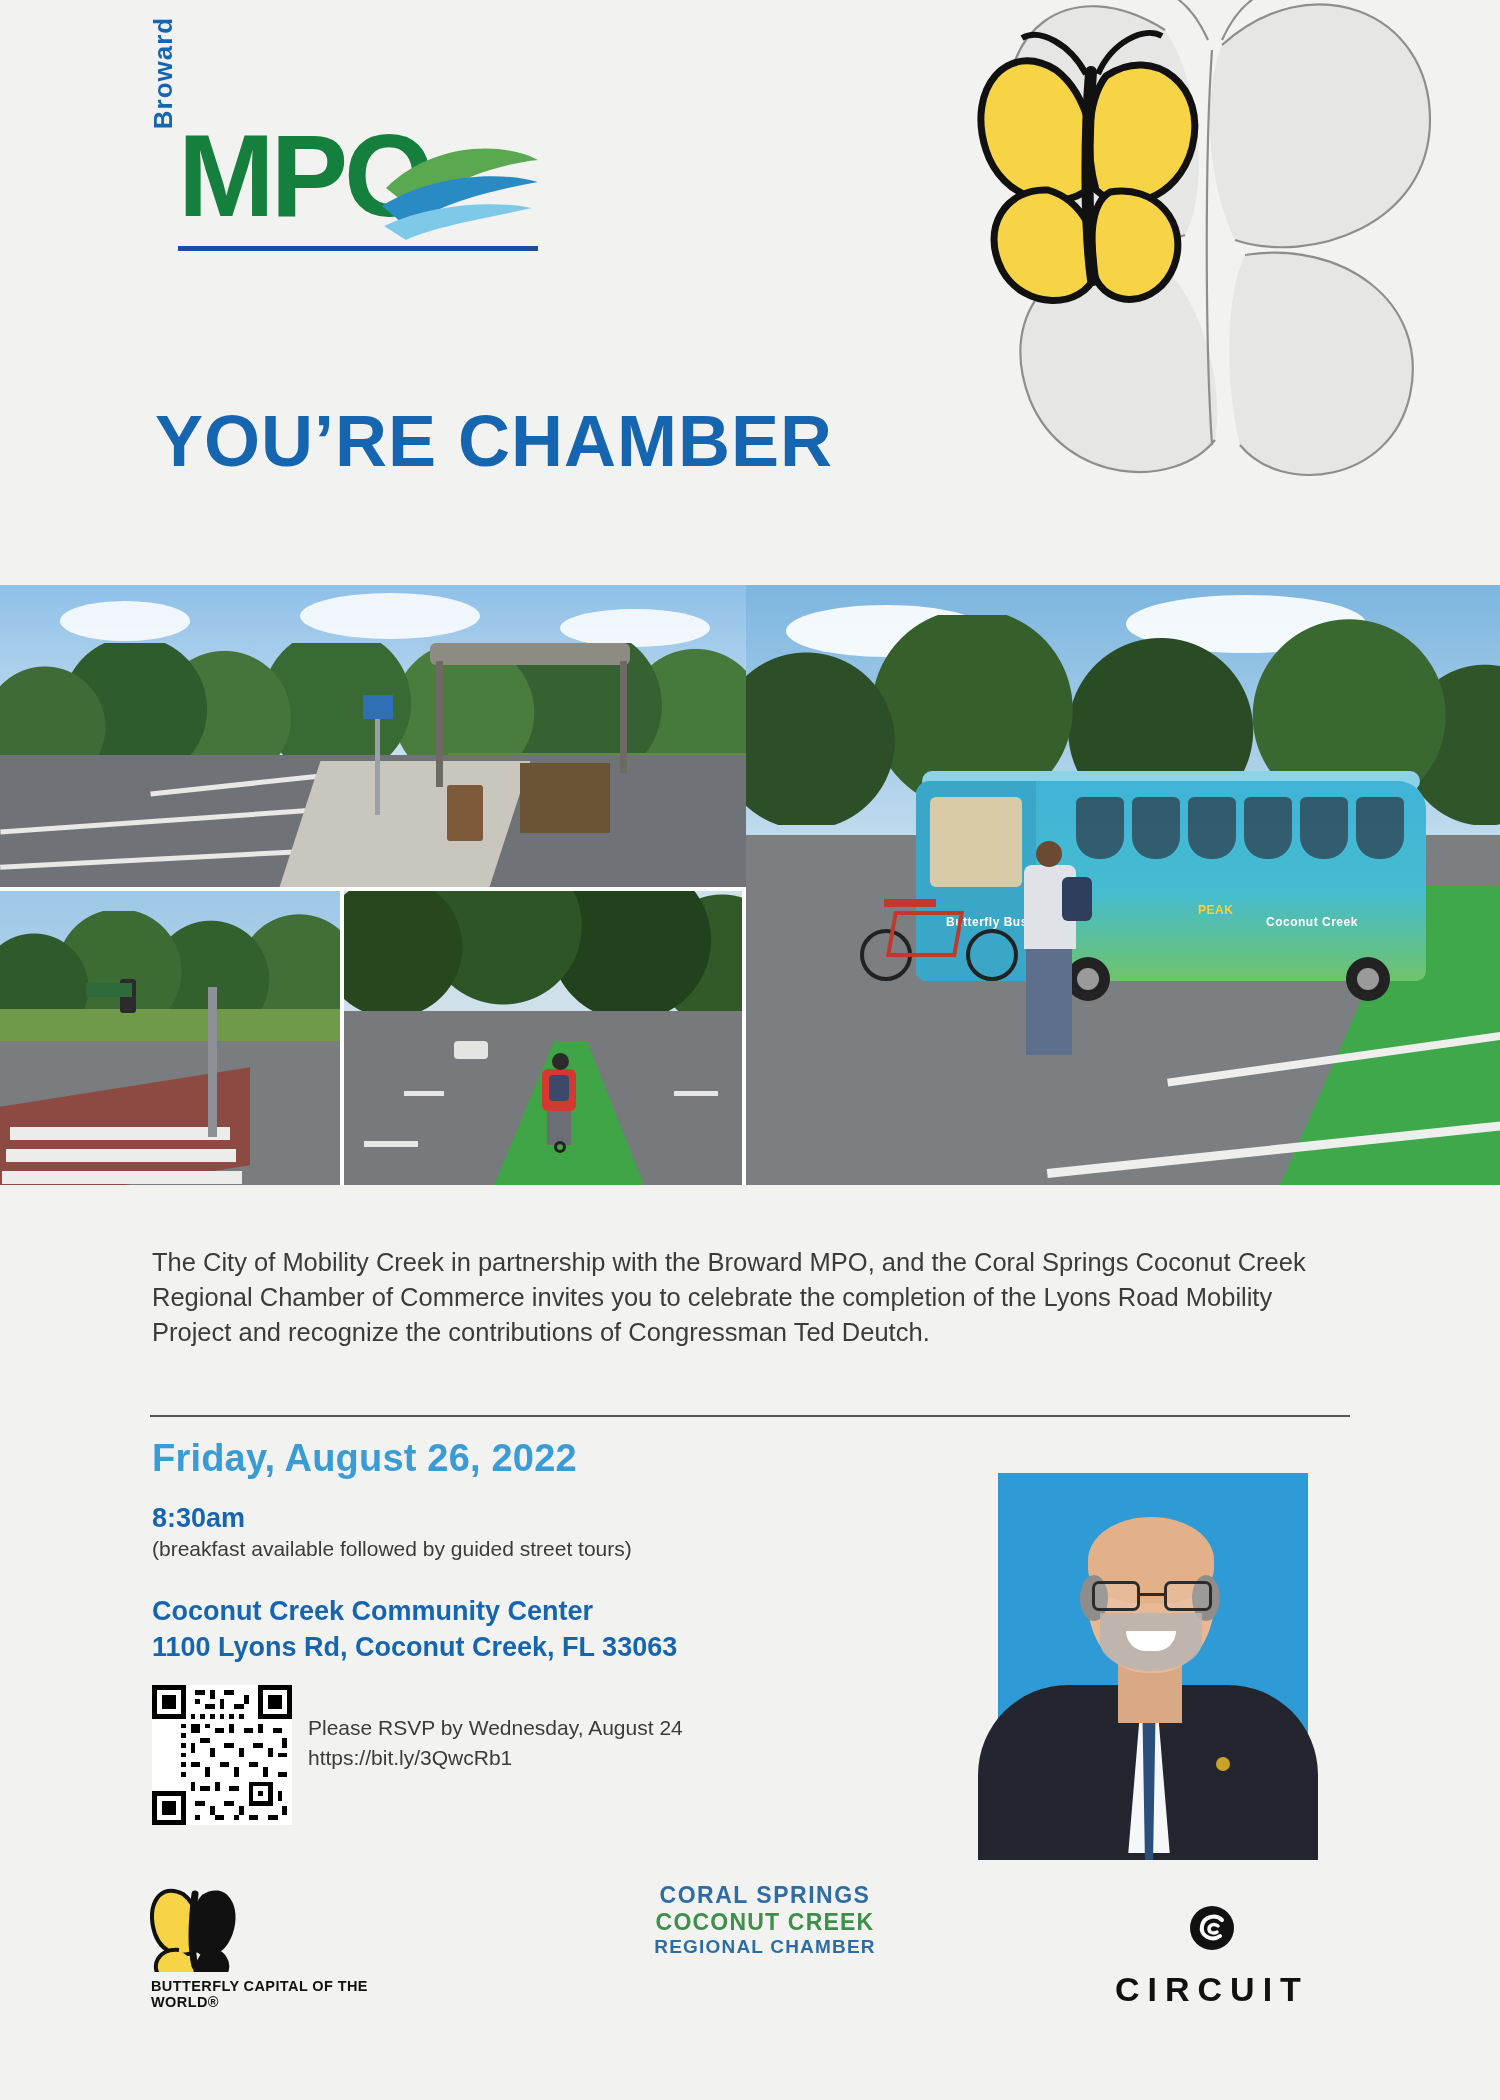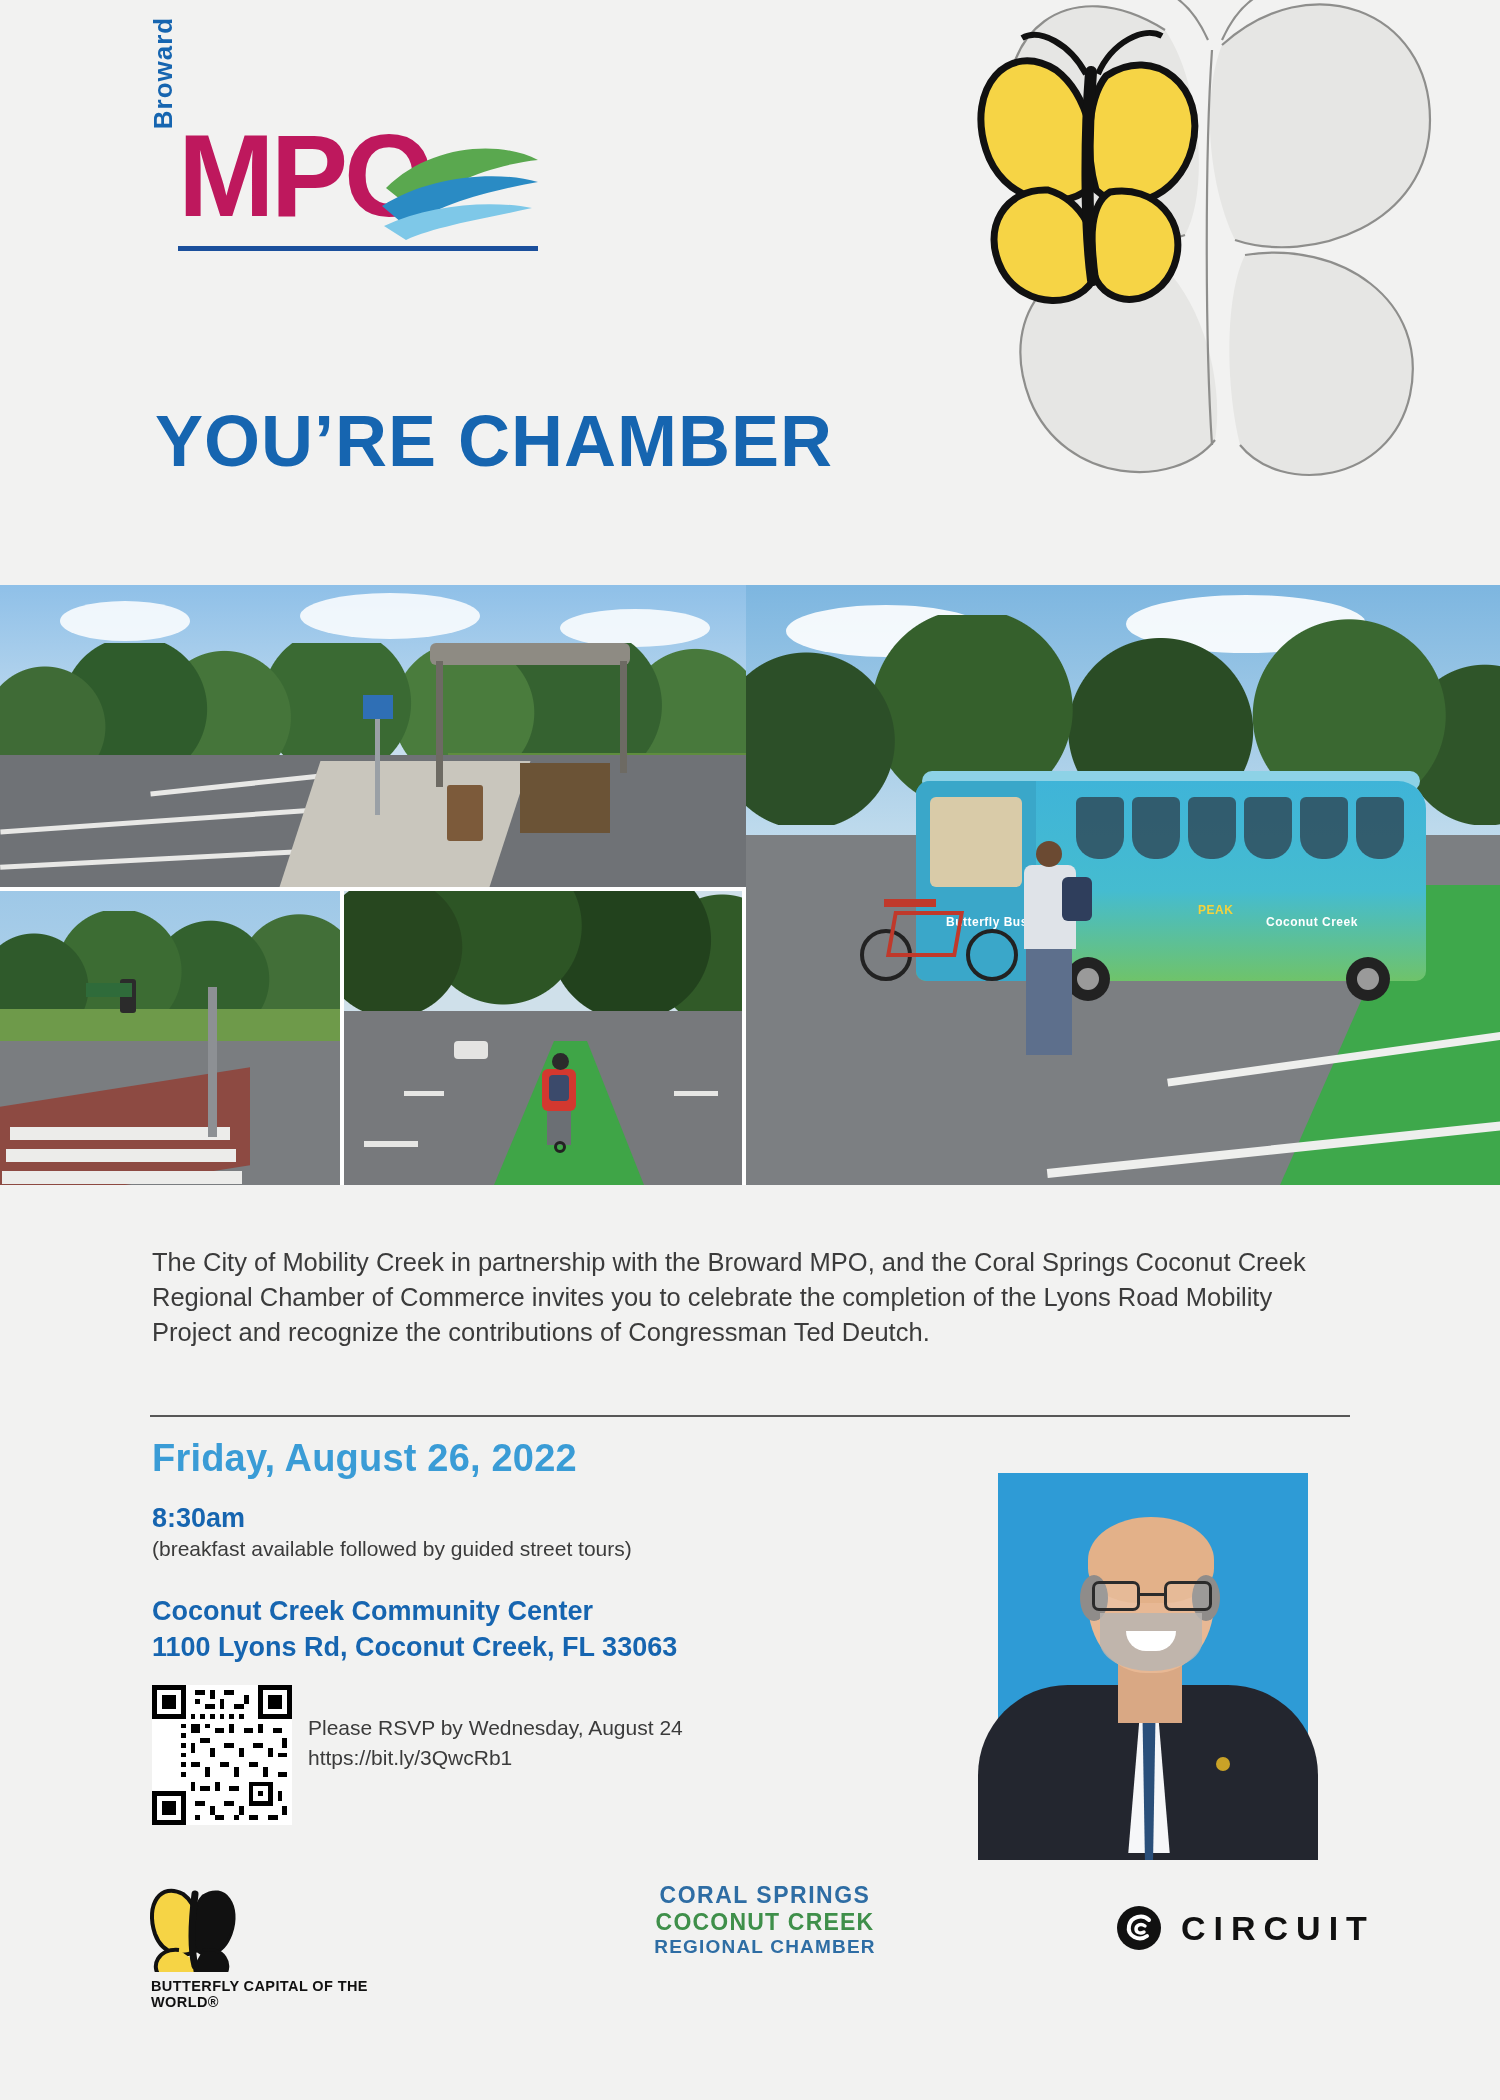--- a/index.html
+++ b/index.html
@@ -48,21 +48,21 @@
     letter-spacing: 1px;
     color: #1665b0;
     text-align: center;
   }
   .mpo-letters {
     position: absolute;
     left: 38px; top: 0;
     font-size: 116px;
     line-height: 112px;
     font-weight: bold;
-    color: #be185d;
+    color: #15803d;
     letter-spacing: -4px;
   }
   .mpo-swoosh {
     position: absolute;
     left: 240px; top: 22px;
     width: 160px; height: 105px;
   }
   .mpo-rule {
     position: absolute;
     left: 38px; top: 126px;
@@ -292,21 +292,21 @@
     left: 0; top: 1860px;
     width: 1500px; height: 240px;
     background: #f2f2f1;
   }
   .cc-logo { position:absolute; left:145px; top:20px; width:290px; height:130px; }
   .cc-text { font-weight:bold; color:#111; }
   .cs-logo { position:absolute; left:640px; top:22px; width:250px; height:120px; text-align:center;}
   .cs-l1 { font-size:23px; font-weight:bold; color:#2e6da4; letter-spacing:1.5px;}
   .cs-l2 { font-size:23px; font-weight:bold; color:#3f8f4a; letter-spacing:1.2px;}
   .cs-l3 { font-size:19px; font-weight:bold; color:#2e6da4; letter-spacing:1.2px;}
-  .circuit { position:absolute; left:1115px; top:44px; display:flex; align-items:center; gap:18px;}
+  .circuit { position:absolute; left:1115px; top:44px; display:flex; align-items:center; gap:18px;flex-direction:column;}
   .circuit-word { font-size:34px; font-weight:bold; letter-spacing:8px; color:#111;}
 </style>
 </head>
 <body>
 
 <div class="page">
 
   <div class="header">
 
     <svg class="bf-ghost" viewBox="0 0 520 530">

